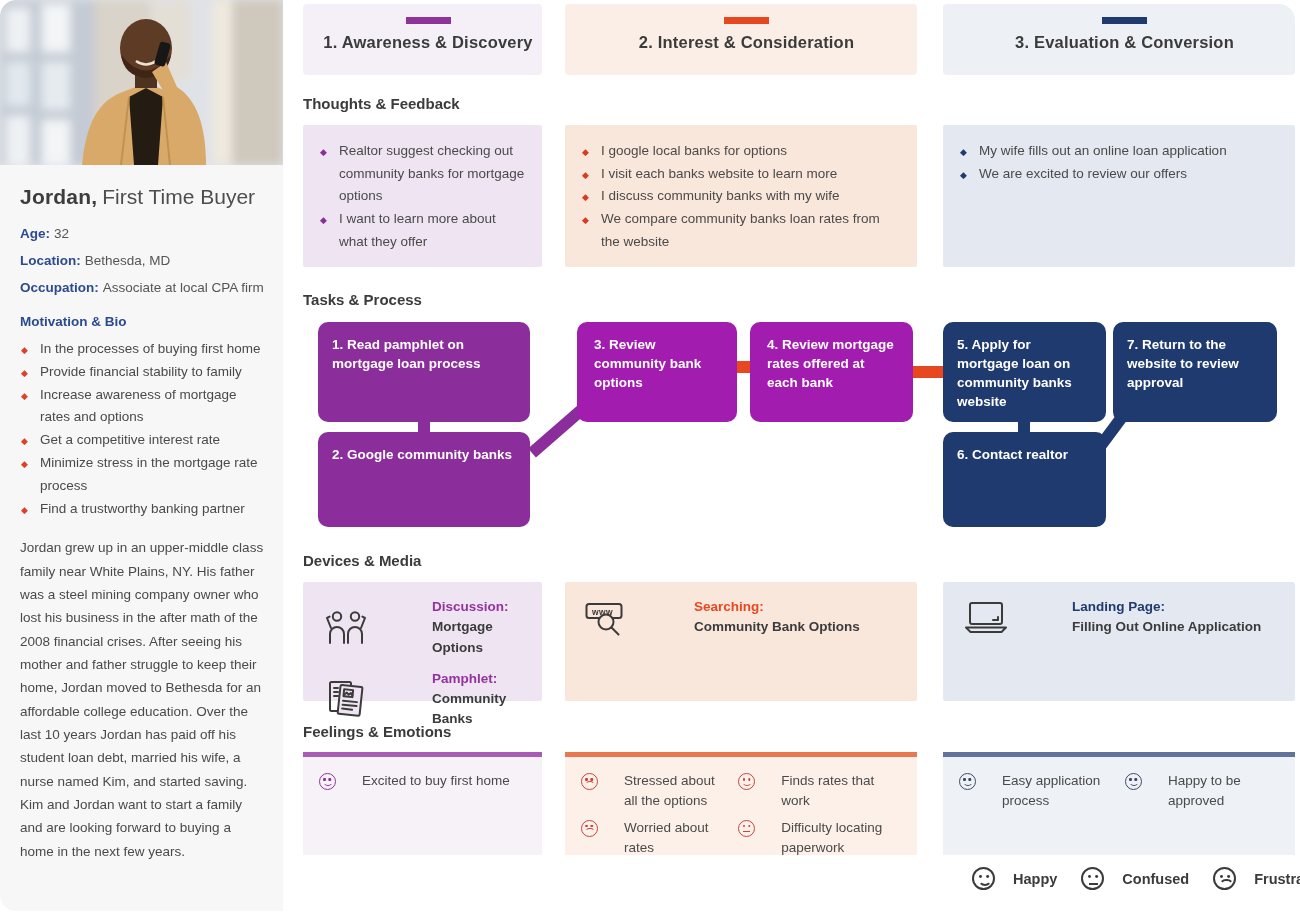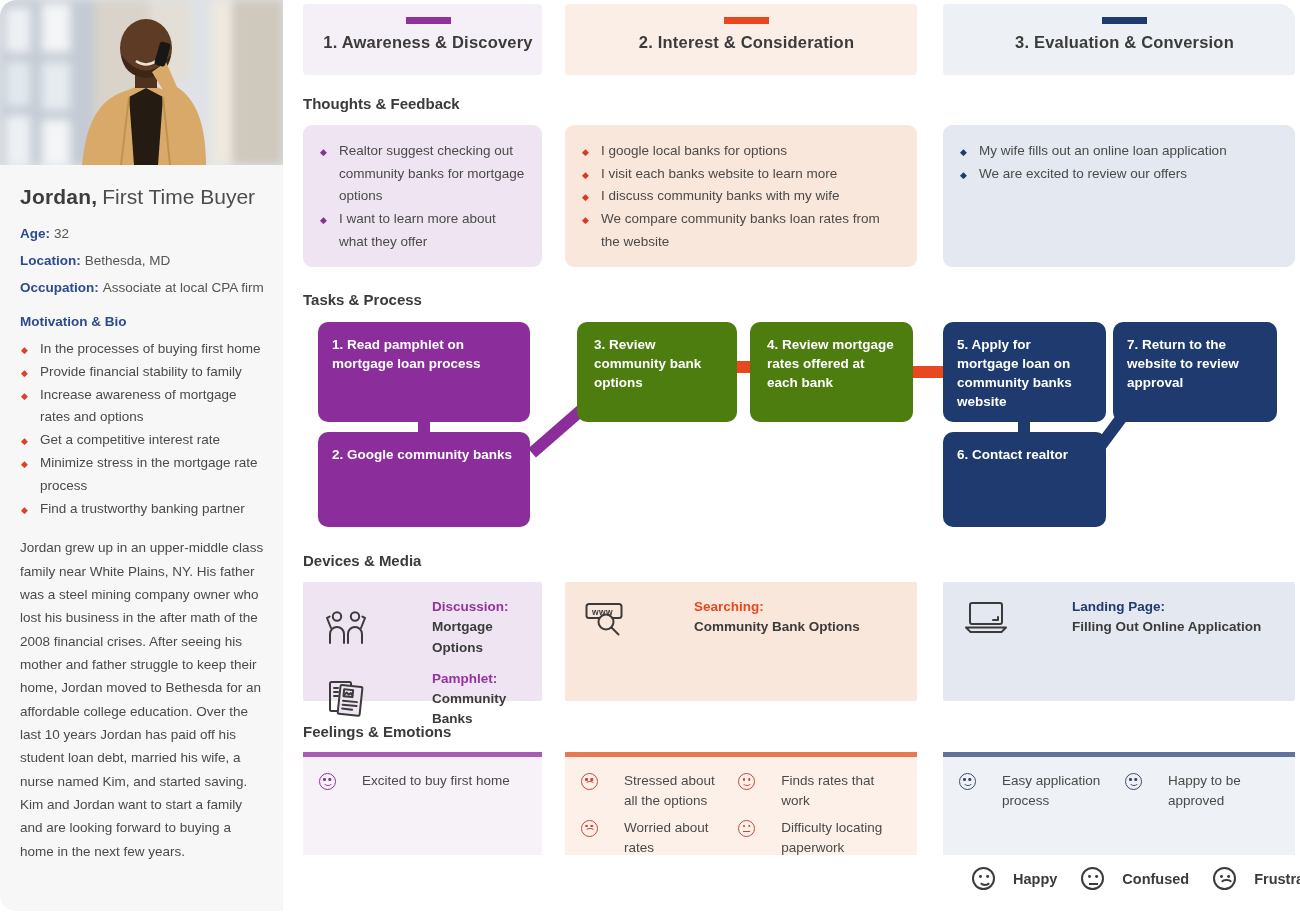--- a/index.html
+++ b/index.html
@@ -40,29 +40,29 @@
   .row-label { position:absolute; left:303px; font-size:15px; font-weight:bold; color:#3b3b3b; }
 
   
   .note { position:absolute; border-radius:2px; }
   .c1 { left:303px; width:239px; }
   .c2 { left:565px; width:352px; }
   .c3 { left:943px; width:352px; }
   .bg1 { background:#EFE5F2; }
   .bg2 { background:#FAE7DC; }
   .bg3 { background:#E4E9F1; }
-  .thoughts { top:125px; height:142px; padding:15px 16px 0 16px;border-radius:9px; }
+  .thoughts { top:125px; height:142px; padding:15px 16px 0 16px; }
   .thoughts .bullet-item { line-height:1.68; }
 
   
   .task-connectors { position:absolute; left:0; top:0; pointer-events:none; }
   .task-box { position:absolute; border-radius:10px; color:#fff; font-weight:bold;
     font-size:13.5px; line-height:1.42; padding:13px 14px; }
   .task-purple { background:#8B2D9B; }
-  .task-orange { background:#4d7c0f;padding-left:17px; }
+  .task-orange { background:#a21caf;padding-left:17px; }
   .task-navy   { background:#1E3A6E; }
 
   
   .devices { top:582px; height:119px; padding:15px 18px 0 20px; }
   .device-item { display:flex; align-items:center; gap:15px; margin-bottom:11px; }
   .device-icon { flex:none; width:46px; display:flex; justify-content:center; }
   .device-icon svg { stroke:#3b3b3b; fill:none; stroke-width:2; stroke-linecap:round; stroke-linejoin:round; }
   .device-text { font-size:13.5px; font-weight:bold; line-height:1.5;margin-left:48px; }
   .device-title.t-purple { color:#9333A0; }
   .device-title.t-orange { color:#E8481F; }

